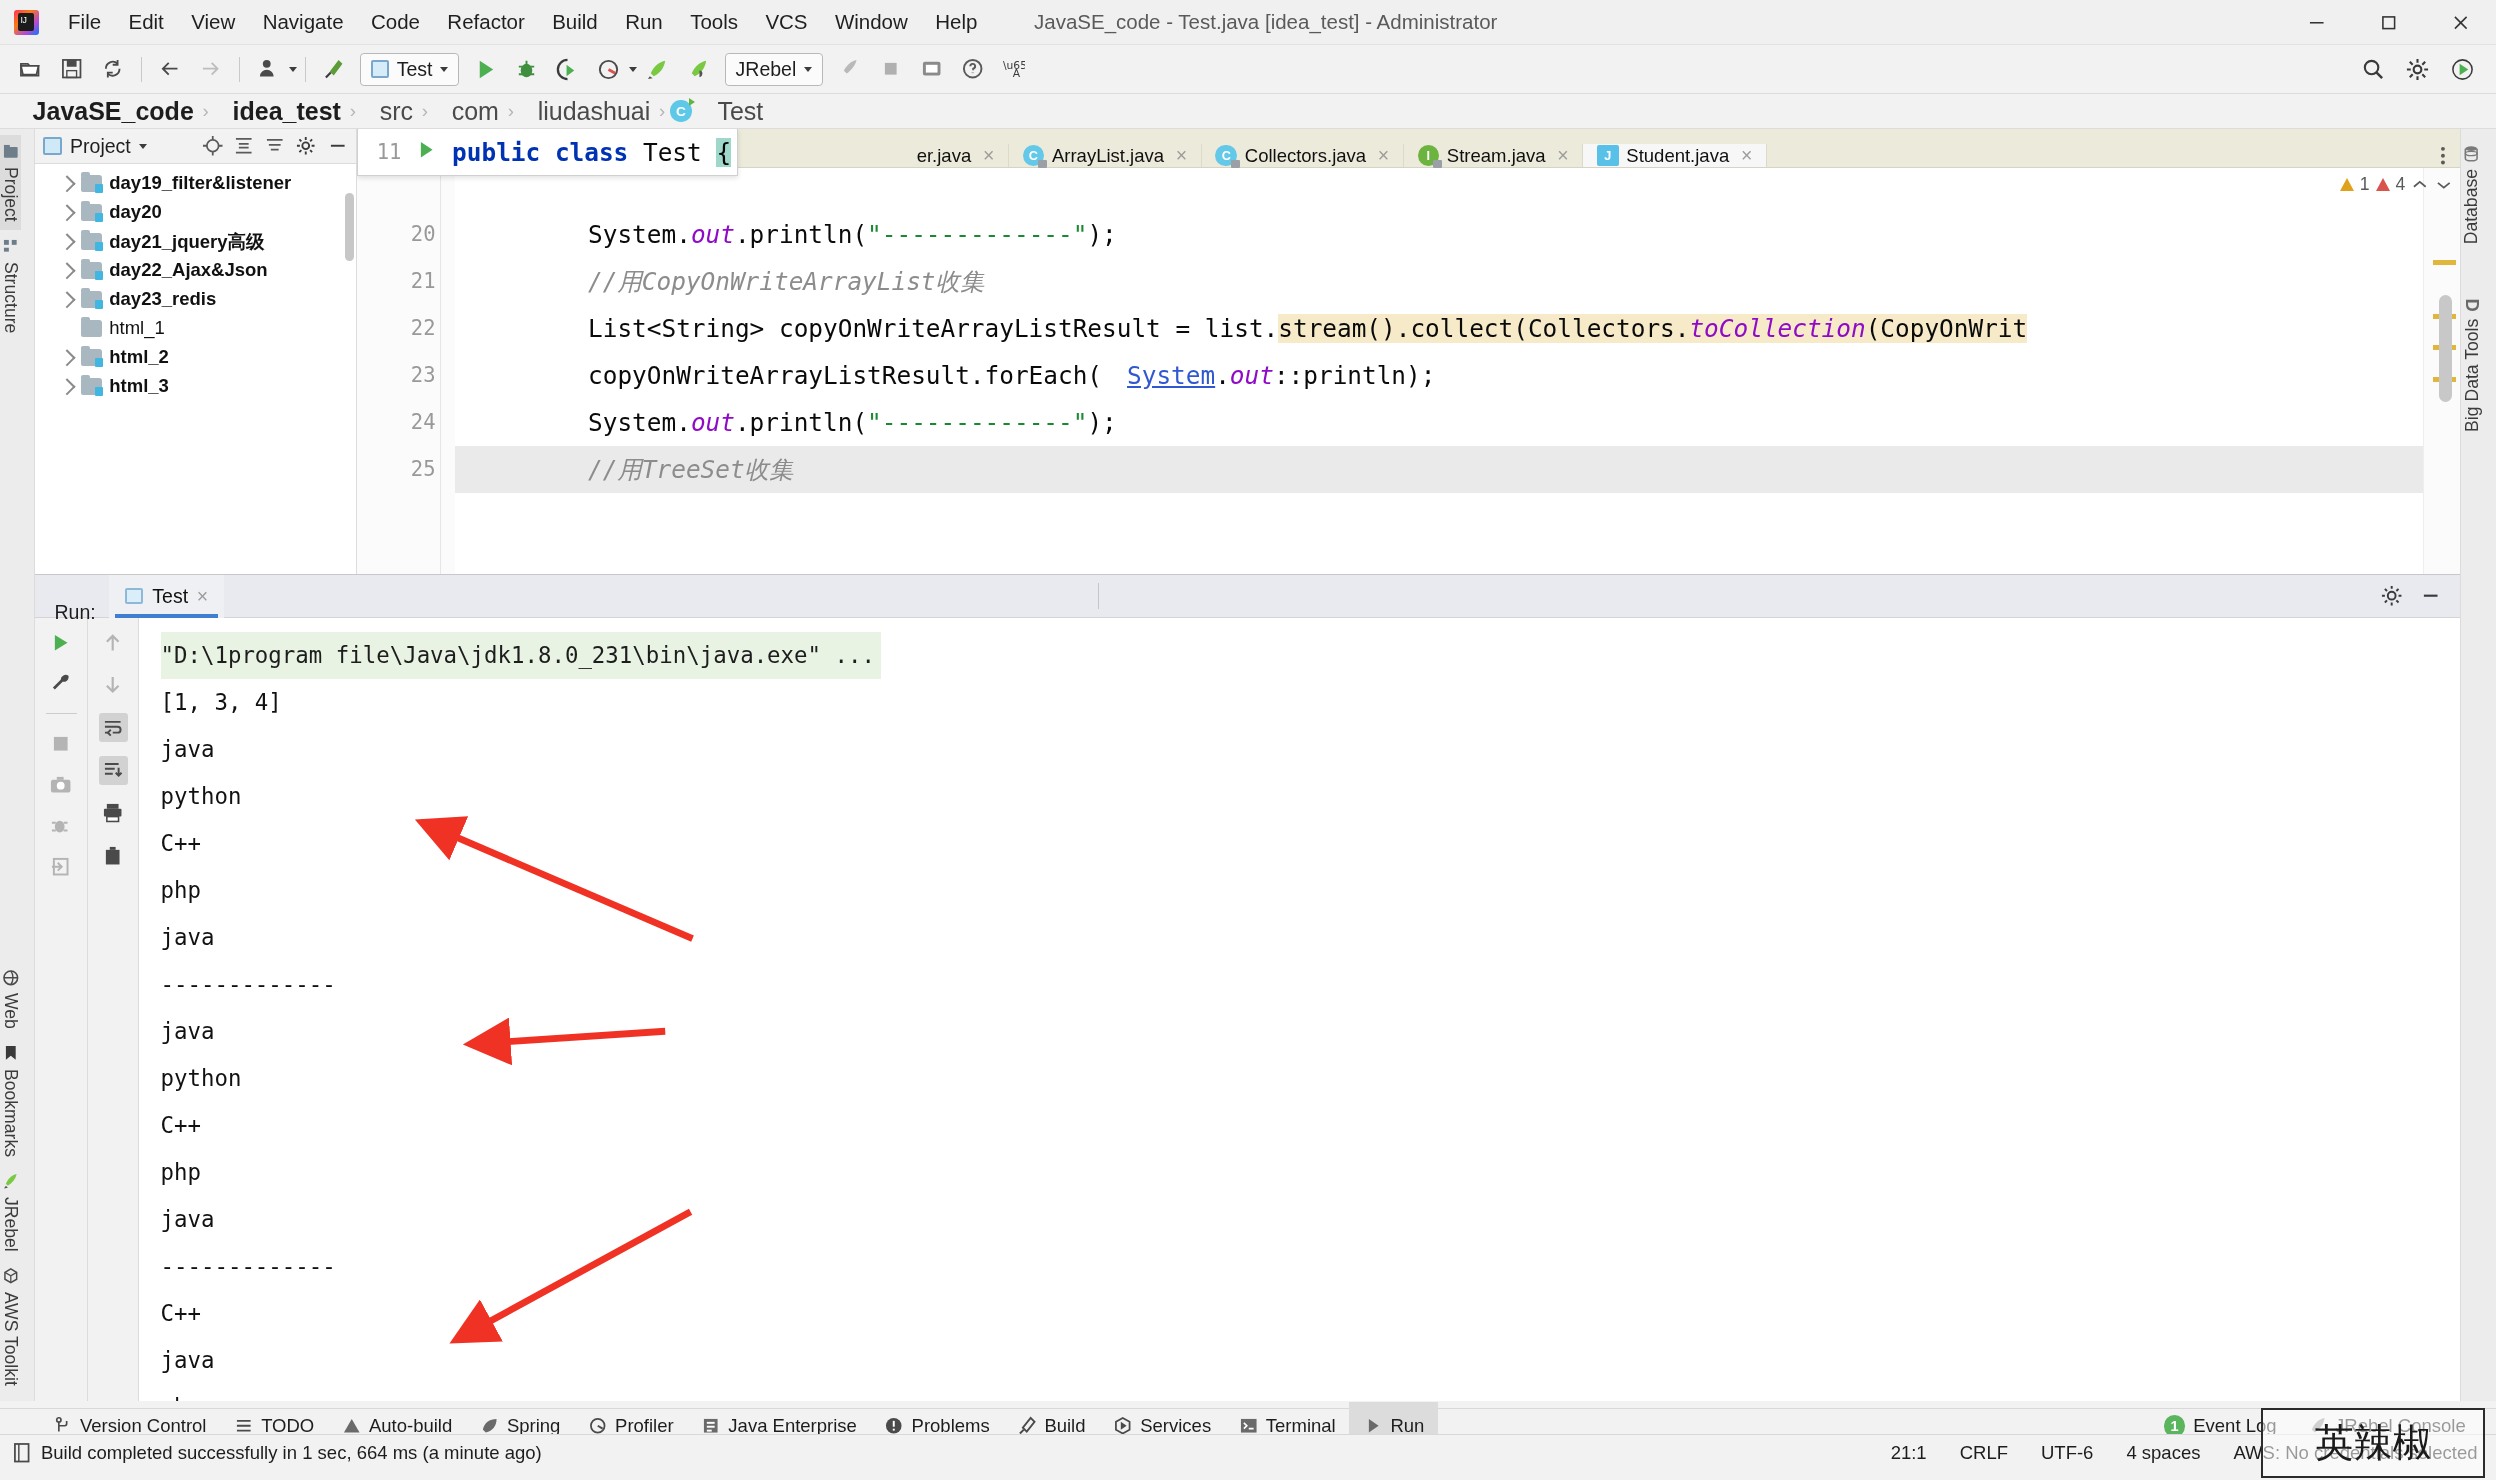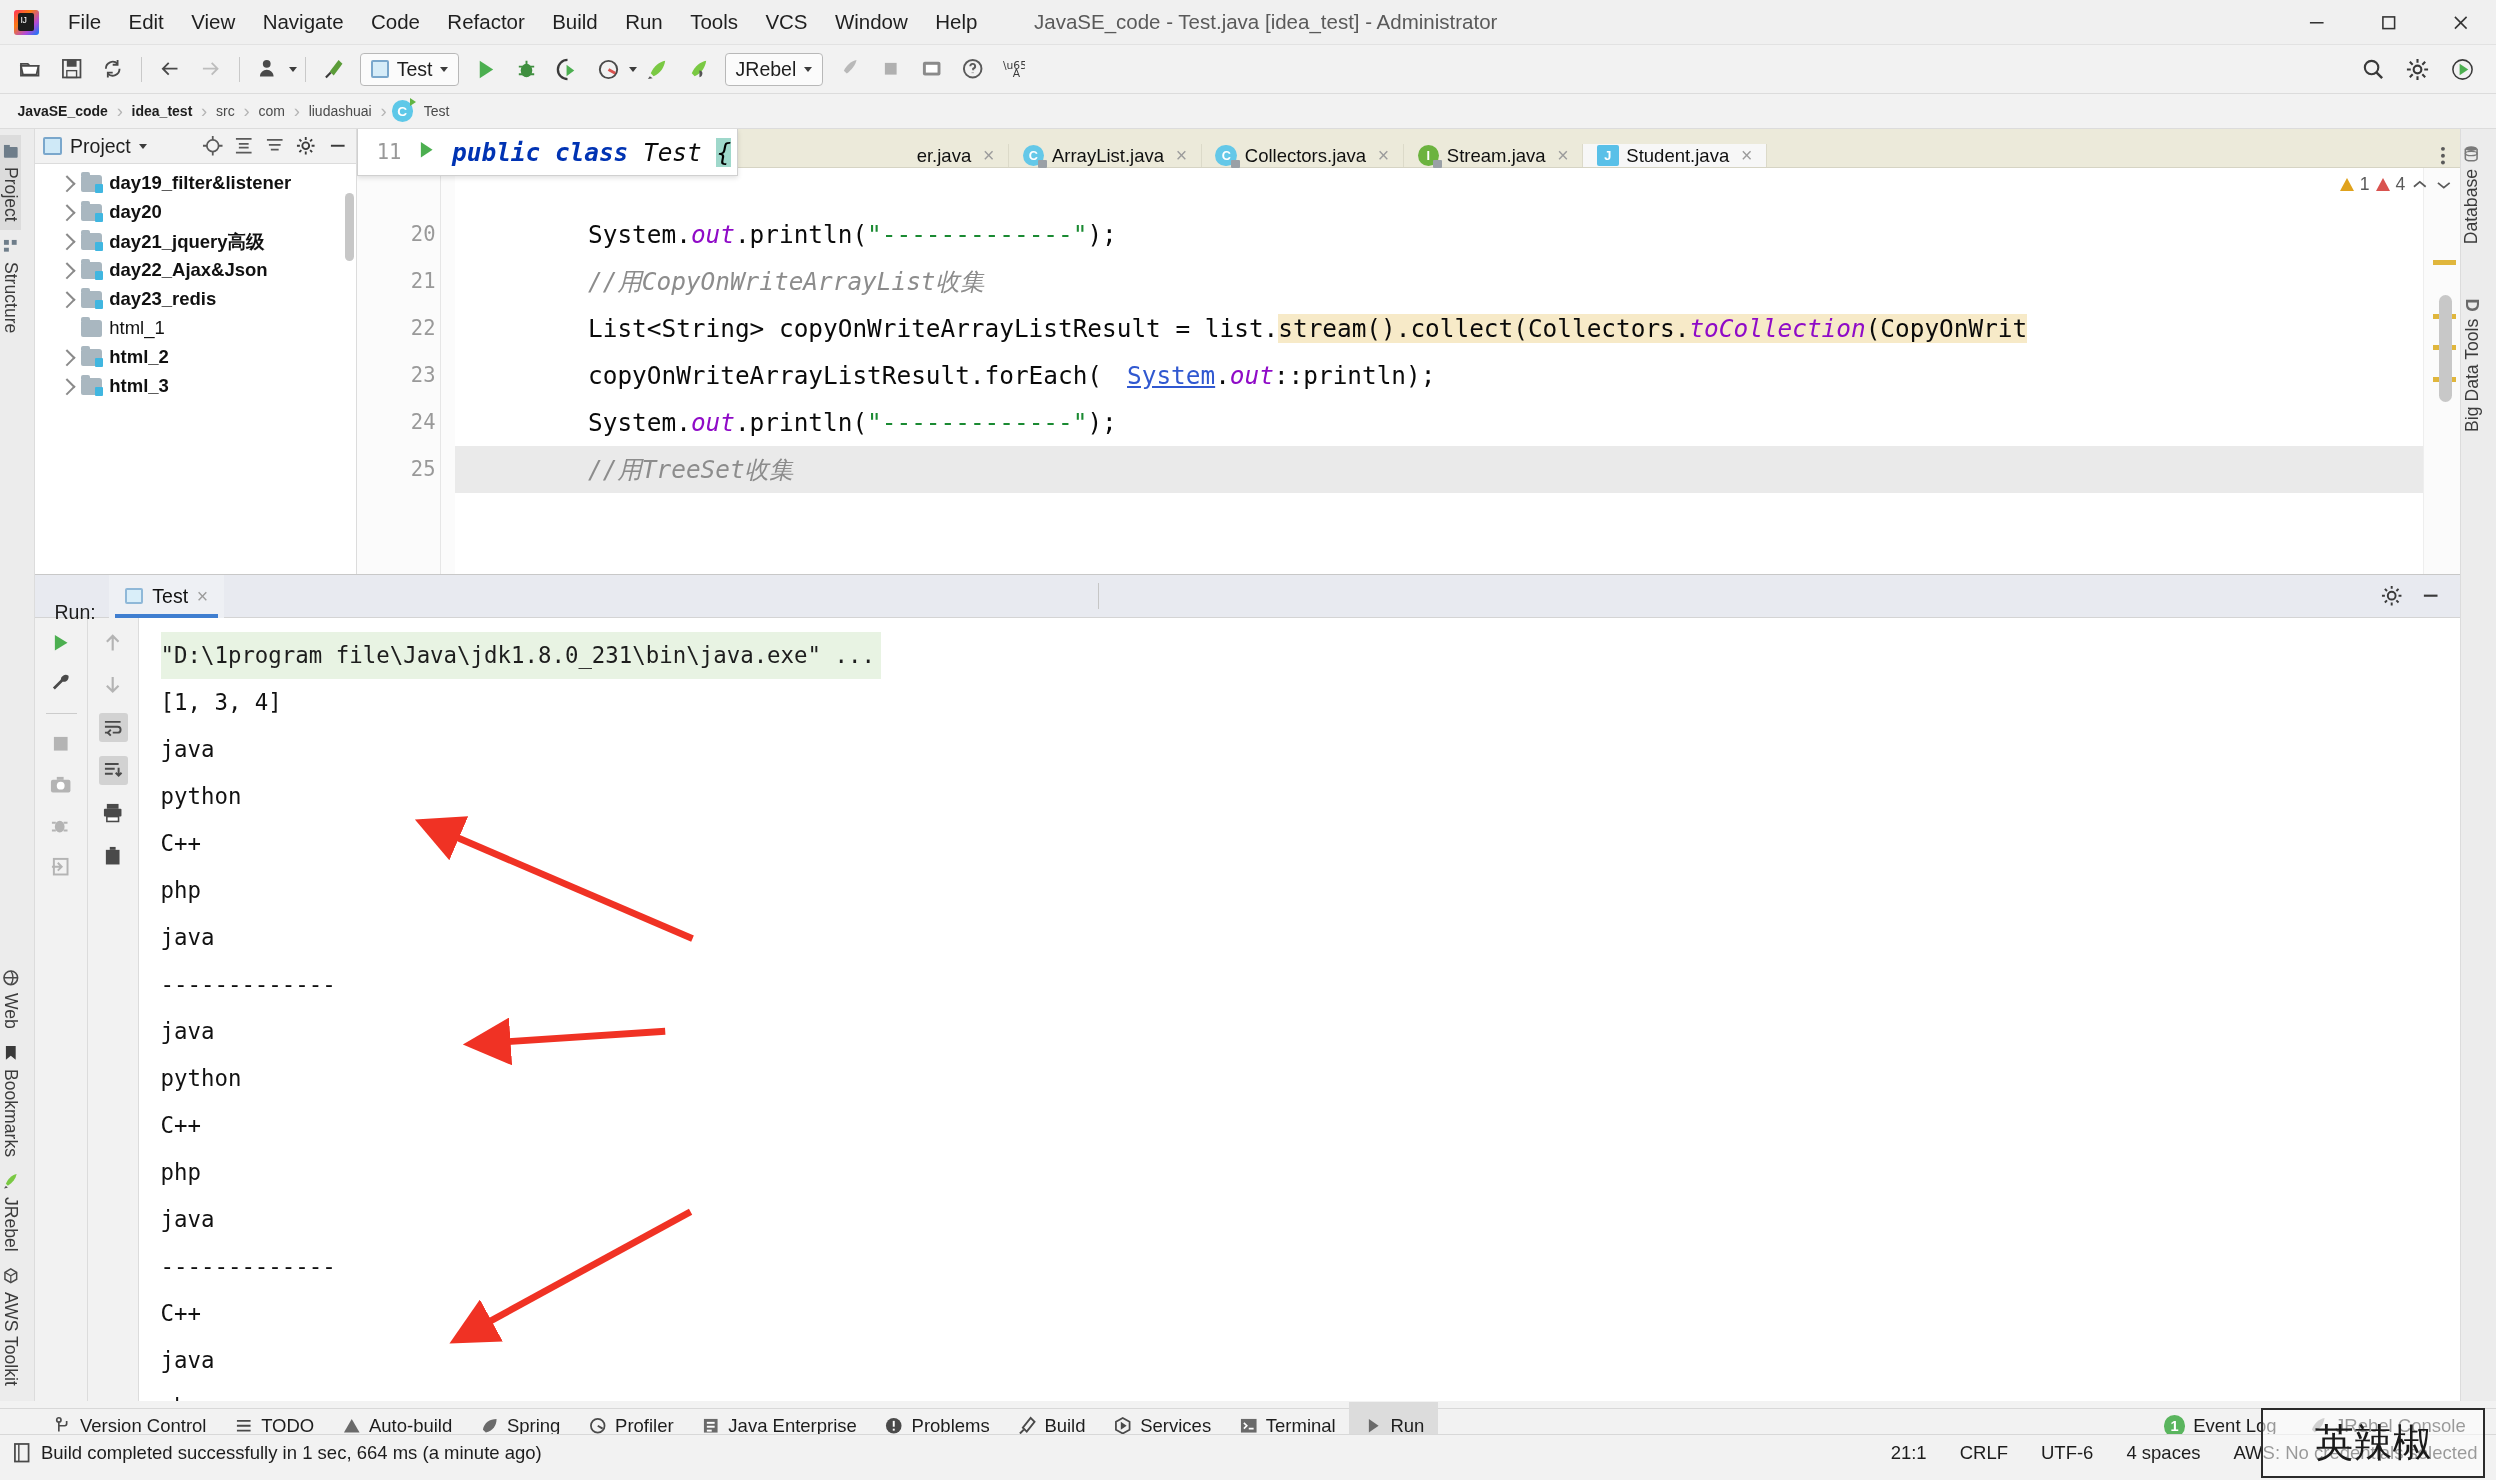--- a/index.html
+++ b/index.html
@@ -59,21 +59,21 @@
     border: 1px solid #b8b8b8; border-radius: 3.9px; background: #fbfbfb; margin: 0 5.9px;
   }
   .jrebel-box span { font-size: 19.5px; color: #1d1d1d; }
   .tb-right { position: absolute; right: 13.7px; display: flex; align-items: center; gap: 3.9px; }
 
   
   .breadcrumb {
     height: 35px; background: #f2f2f2; display: flex; align-items: center;
     padding-left: 13.7px; gap: 2px; border-bottom: 1px solid #dcdcdc;
   }
-  .crumb { font-size: 14px; color: #1d1d1d; padding: 2px 3.9px; }
+  .crumb { font-size: 25px; color: #1d1d1d; padding: 2px 3.9px; margin-left: 15px; }
   .crumb.bold { font-weight: bold; }
   .crumb.dim { color: #4a4a4a; }
   .crumb-sep { color: #b5b5b5; font-size: 18.5px; padding: 0 2.9px; }
   .cls-badge { width: 21.5px; height: 21.5px; border-radius: 50%; background: #5ec8e8; position: relative;
      display: inline-flex; align-items: center; justify-content: center; color: #fff; font-size: 13.7px;
      font-weight: bold; margin-right: 4.9px; }
   .cls-badge:after { content: ""; position: absolute; right: -2.9px; top: -2px; border-left: 6.8px solid #62b543;
      border-top: 4.9px solid transparent; border-bottom: 4.9px solid transparent; }
 
   
@@ -127,21 +127,21 @@
   .ftype.j { background: #59c0e8; border-radius: 2px; }
 
   .float-line {
     position: absolute; left: 0; top: 0; height: 47px; display: flex; align-items: center;
     background: #fff; border: 1px solid #d0d0d0; border-top: none; z-index: 30;
     box-shadow: 0 2px 4.9px rgba(0,0,0,.12); padding-right: 5.9px;
   }
   .fl-num { width: 57px; text-align: right; padding-right: 13.7px; color: #999; font-size: 20.5px;
      font-family: "DejaVu Sans Mono", monospace; }
   .fl-runicon { margin: 0 15.6px 0 0; }
-  .fl-code { font-family: "DejaVu Sans Mono", monospace; font-size: 24.4px; white-space: pre; font-style: italic; }
+  .fl-code { font-family: "DejaVu Sans Mono", monospace; font-size: 24.4px; white-space: pre; }
 
   .code-wrap { position: absolute; left: 0; right: 37px; top: 39px; bottom: 0; display: flex; background: #fff; }
   .gutter { width: 98px; background: #fbfbfb; padding-top: 43px; flex: none; position: relative; }
   .gline { height: 47px; text-align: right; padding-right: 19.5px; color: #999; font-size: 20.5px;
      font-family: "DejaVu Sans Mono", monospace; line-height: 47px; }
   .gutter:after { content: ""; position: absolute; right: 13.7px; top: 0; bottom: 0; width: 1px; background: #e6e6e6; }
   .code-lines { flex: 1; padding-top: 43px; overflow: hidden; position: relative; }
   .cline { height: 47px; line-height: 47px; font-family: "DejaVu Sans Mono", monospace; font-size: 24.4px;
      white-space: pre; color: #0a0a0a; padding-left: 15.6px; }
   .k-purple { color: #8f0bc7; font-style: italic; }

